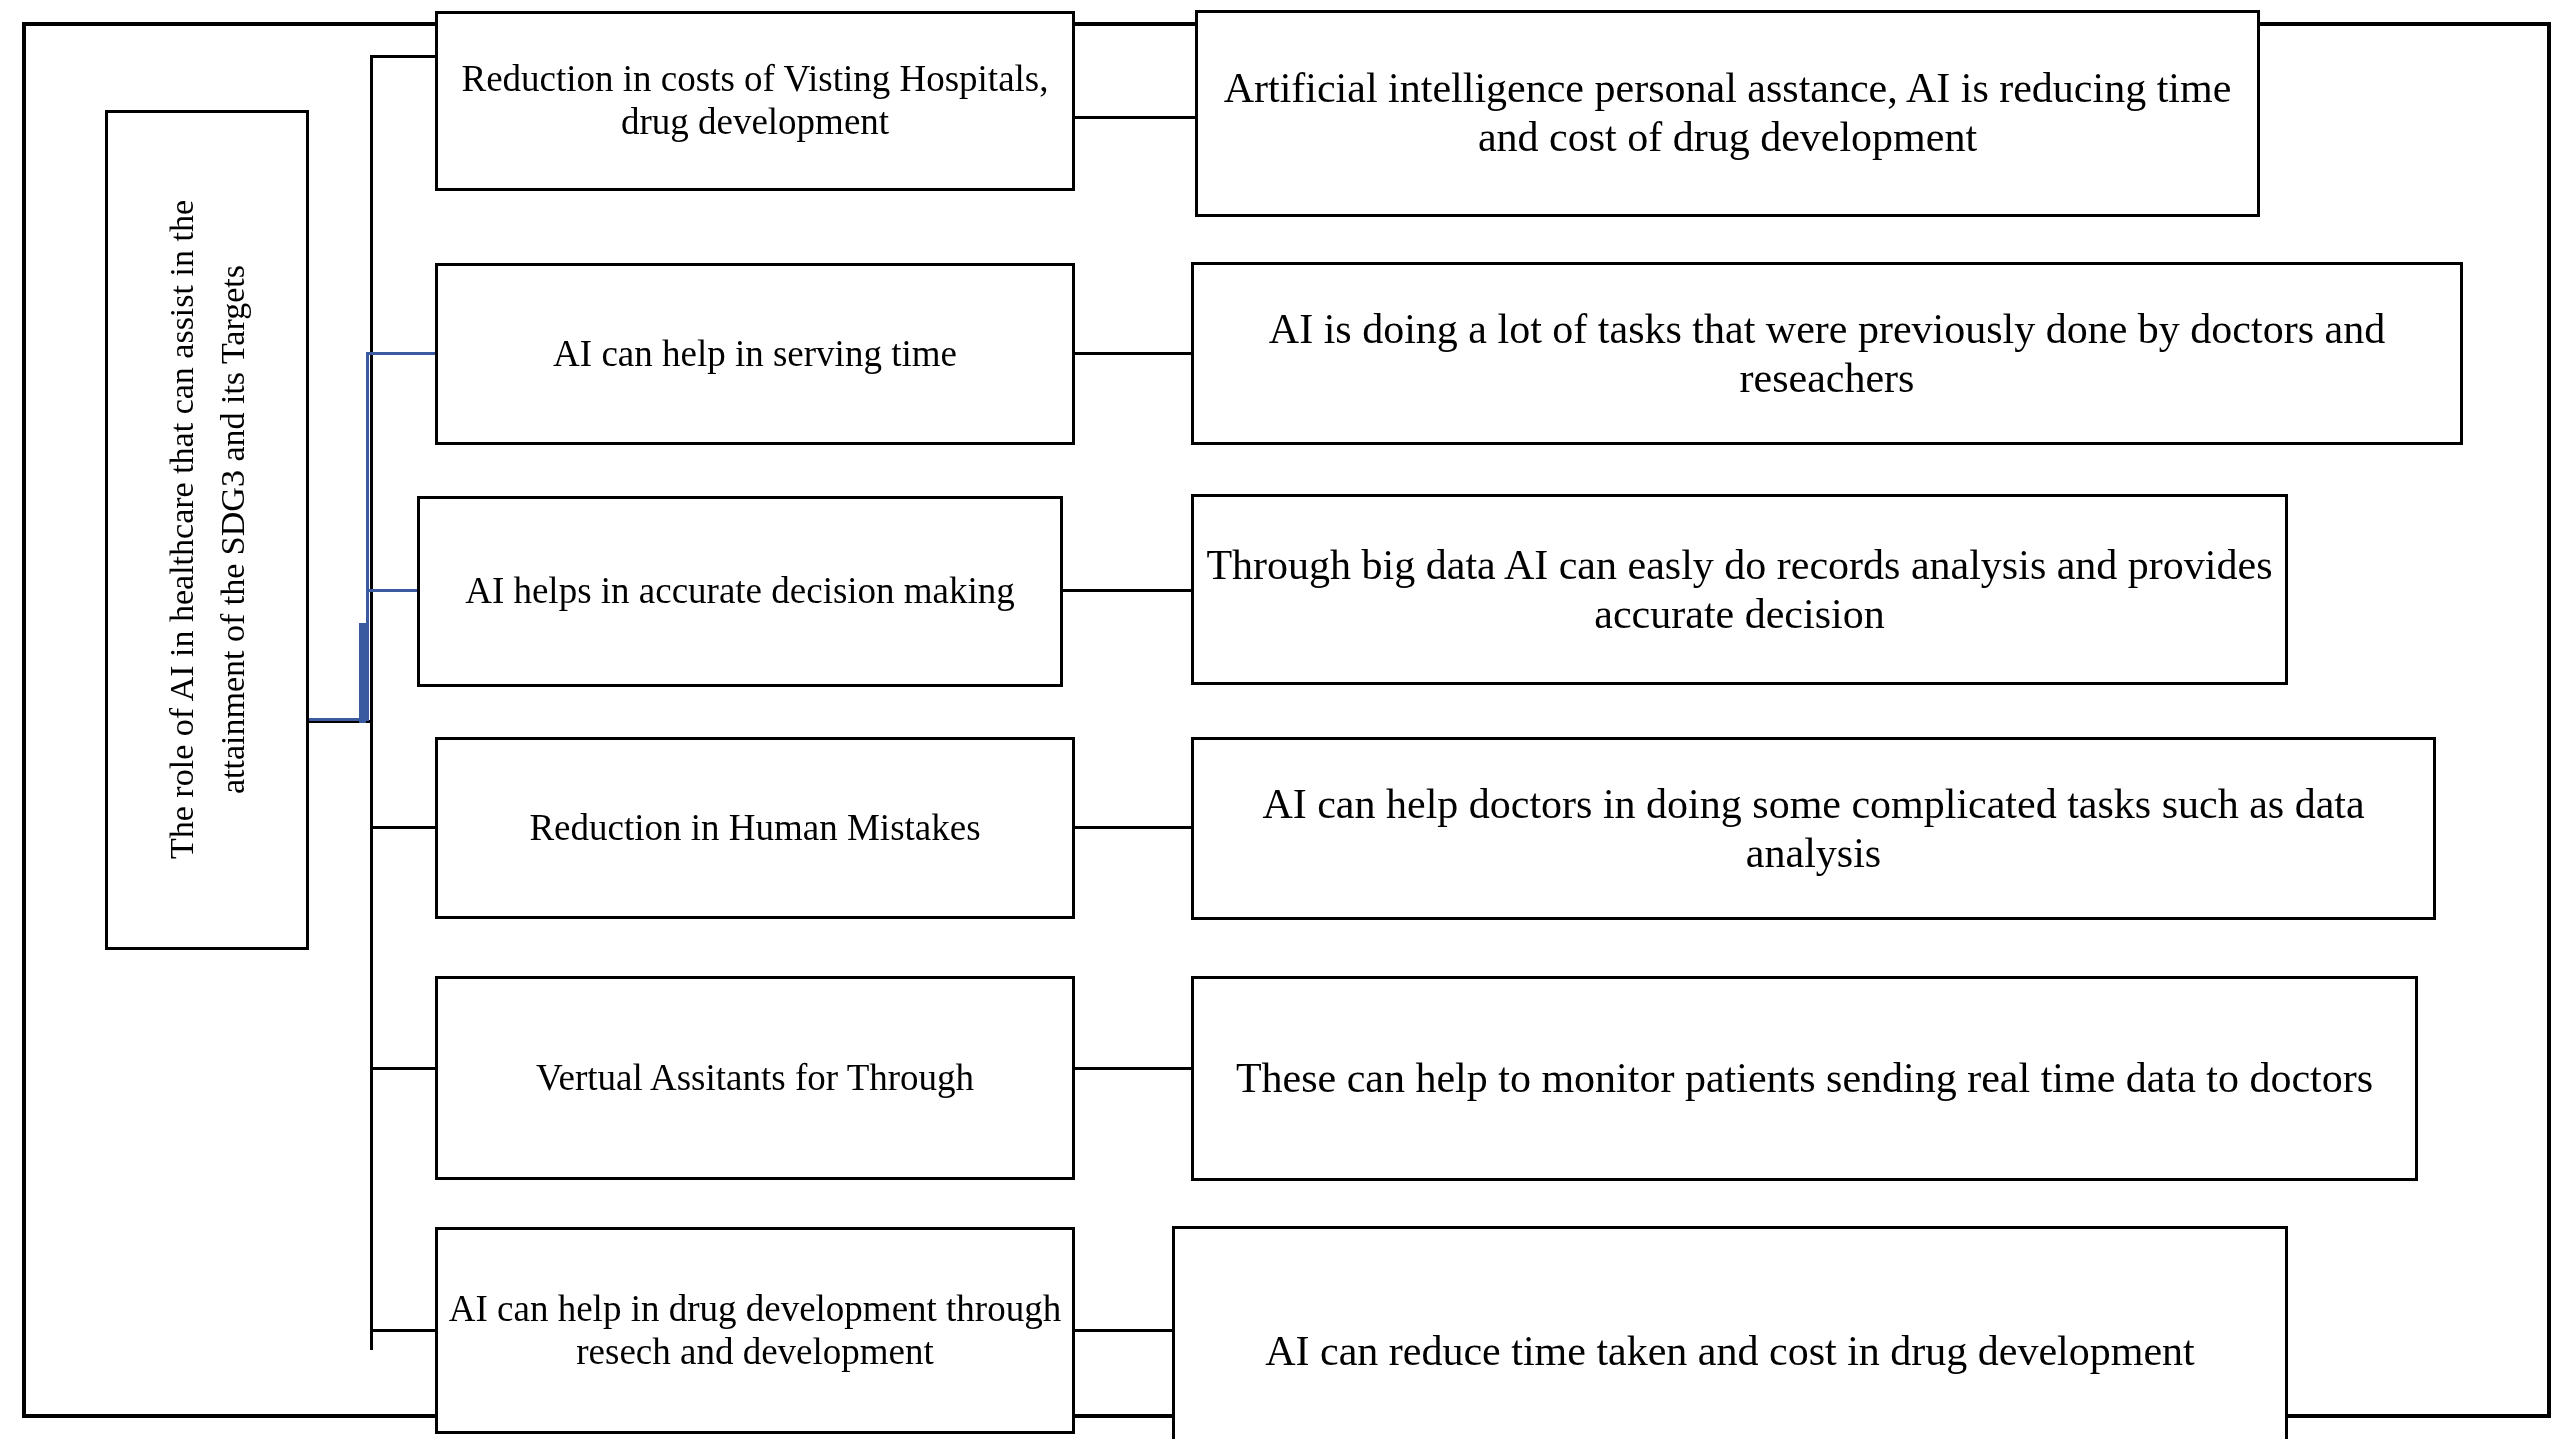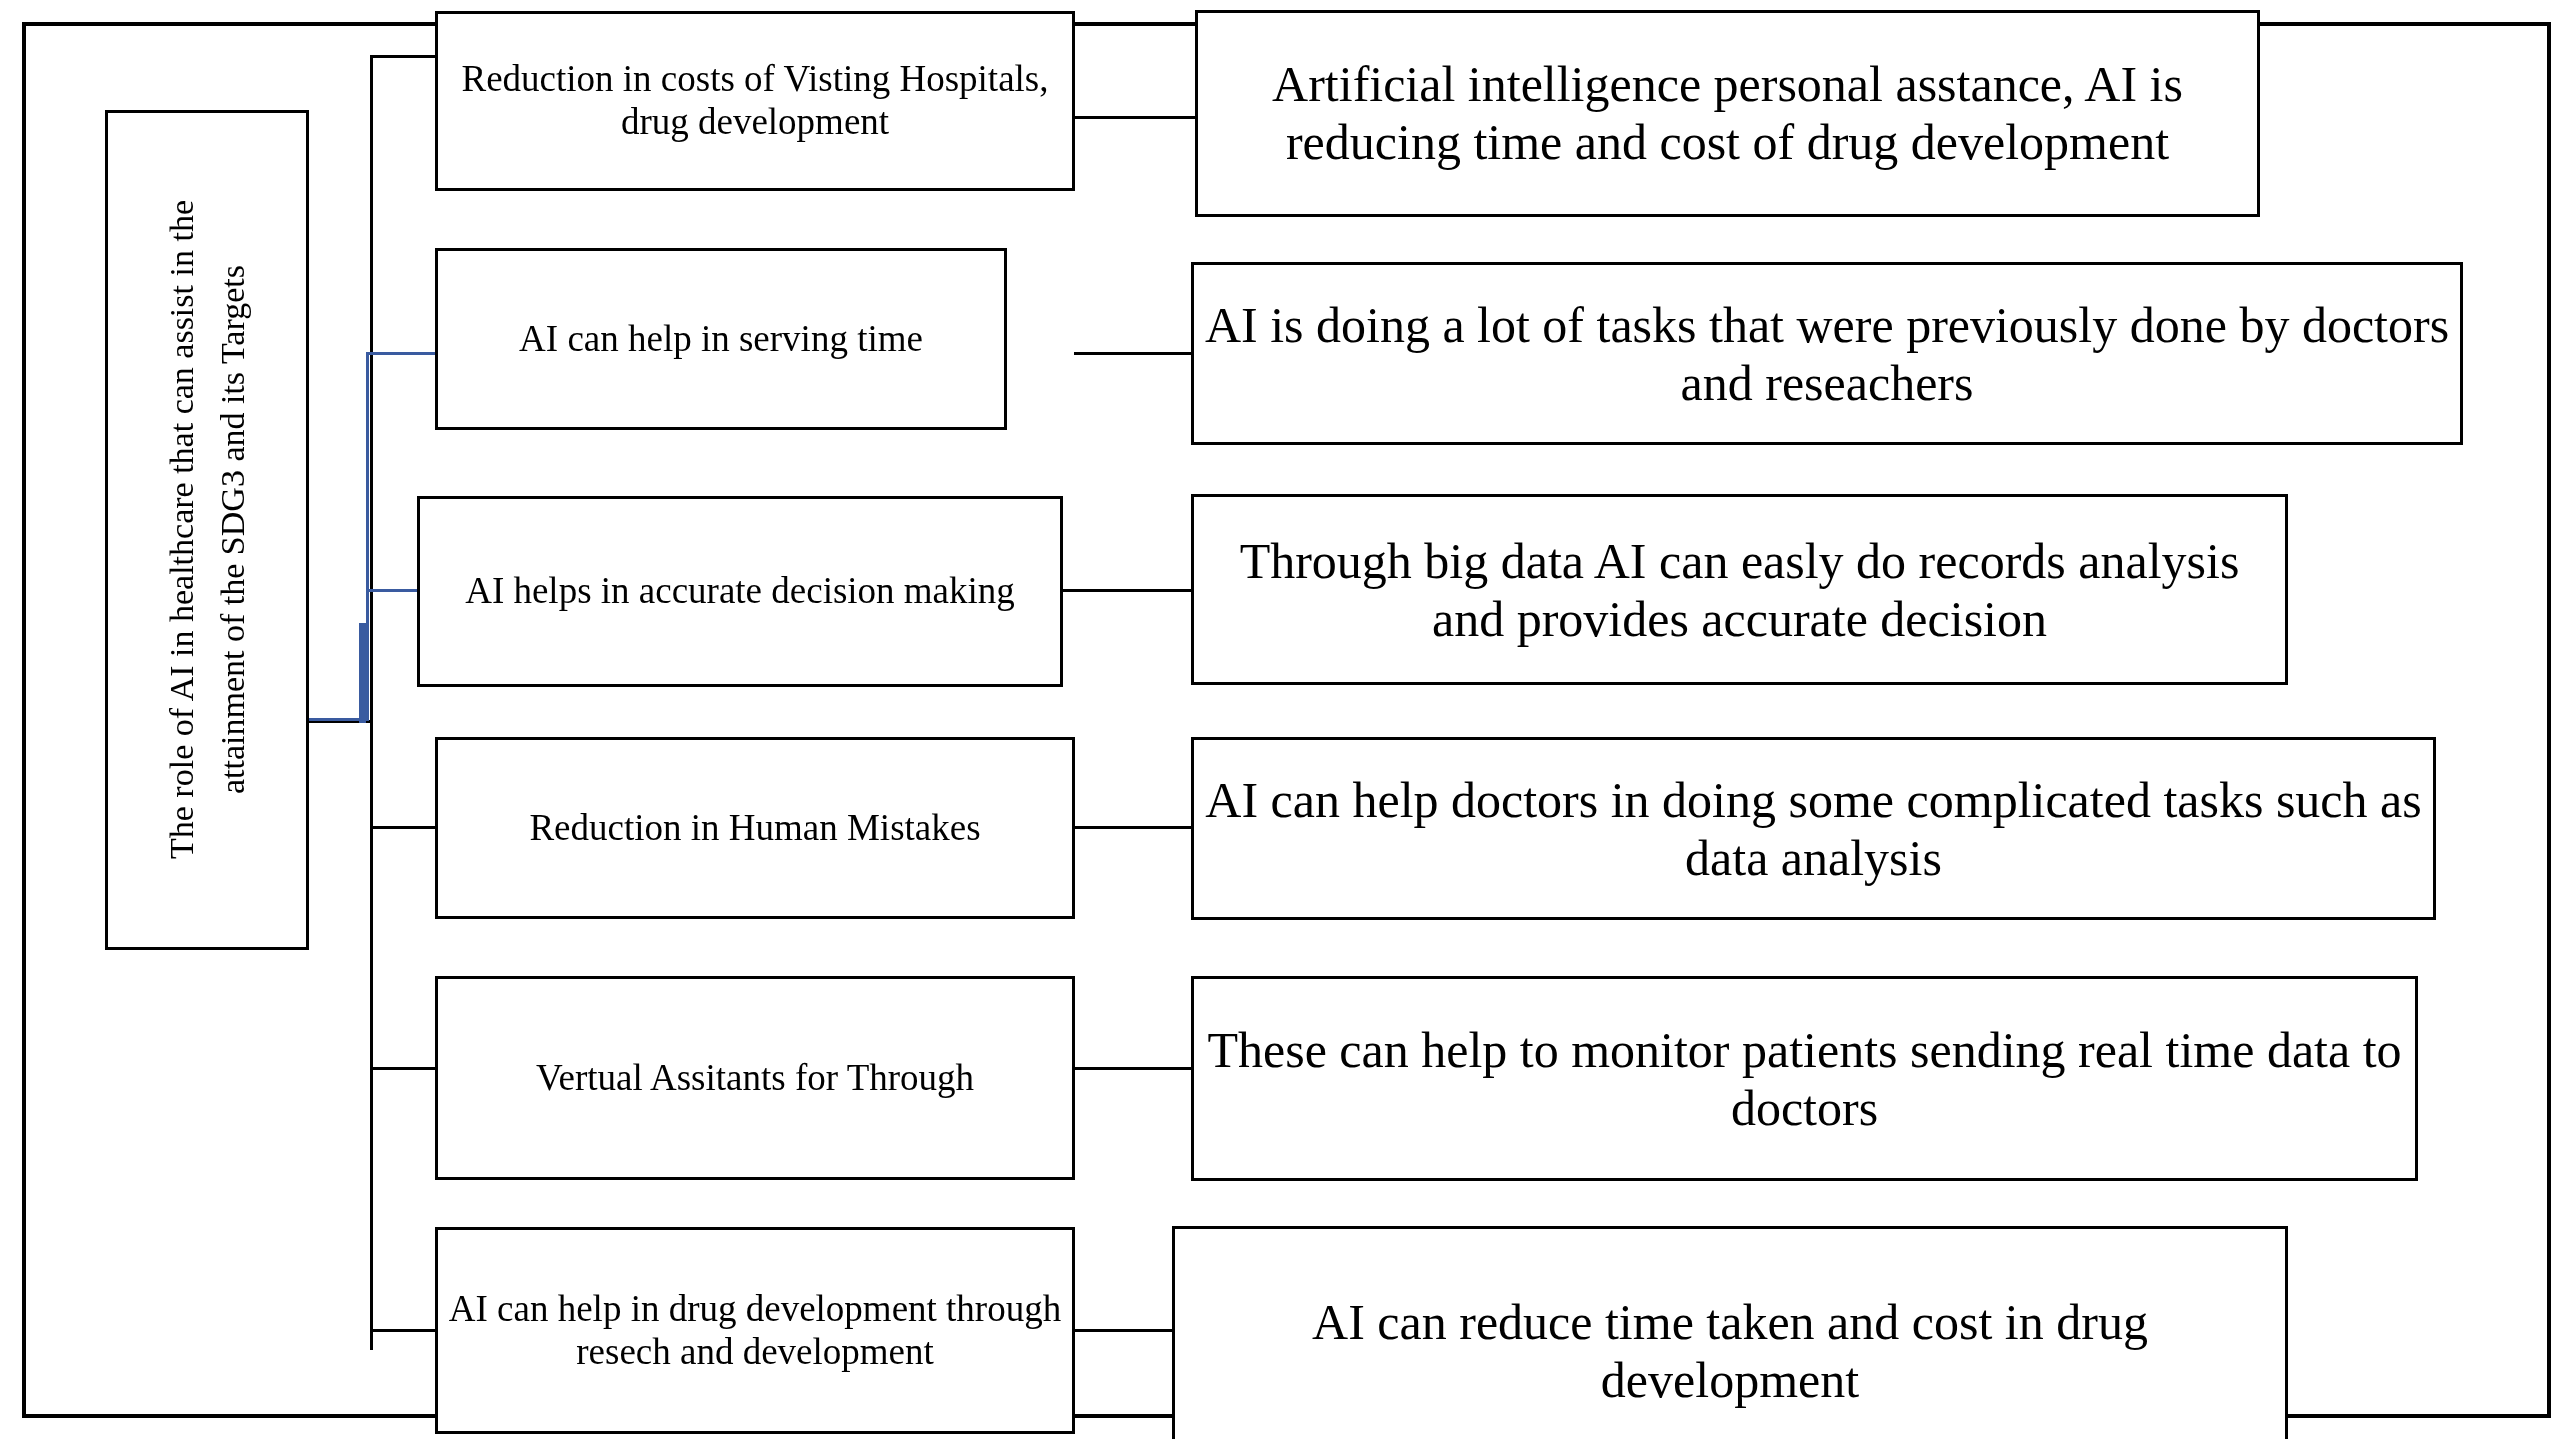--- a/index.html
+++ b/index.html
@@ -78,29 +78,29 @@
     max-height: 792px;
     line-height: 1.5;
     font-size: 34px;
   }
 
   
   .mid-node {
     font-size: 37px;
   }
   .mid1 { left: 435px;  top: 11px;   width: 640px;  height: 180px; }
-  .mid2 { left: 435px;  top: 248px;  width: 572px;  height: 182px; }
+  .mid2 { left: 435px;  top: 263px;  width: 640px;  height: 182px; }
   .mid3 { left: 417px;  top: 496px;  width: 646px;  height: 191px; }
   .mid4 { left: 435px;  top: 737px; width: 640px;  height: 182px; }
   .mid5 { left: 435px;  top: 976px; width: 640px;  height: 204px; }
   .mid6 { left: 435px;  top: 1227px; width: 640px;  height: 207px; }
 
   
   .right-node {
-    font-size: 50px;
+    font-size: 42px;
   }
   .r1 { left: 1195px; top: 9.6px;   width: 1065px; height: 207px; }
   .r2 { left: 1191px; top: 262px;  width: 1272px; height: 183px; }
   .r3 { left: 1191px; top: 494px;  width: 1097px; height: 191px; }
   .r4 { left: 1191px; top: 737px; width: 1245px; height: 183px; }
   .r5 { left: 1191px; top: 976px; width: 1227px; height: 205px; }
   .r6 { left: 1172px; top: 1226px; width: 1116px; height: 250px; }
 
   
   .ln {

